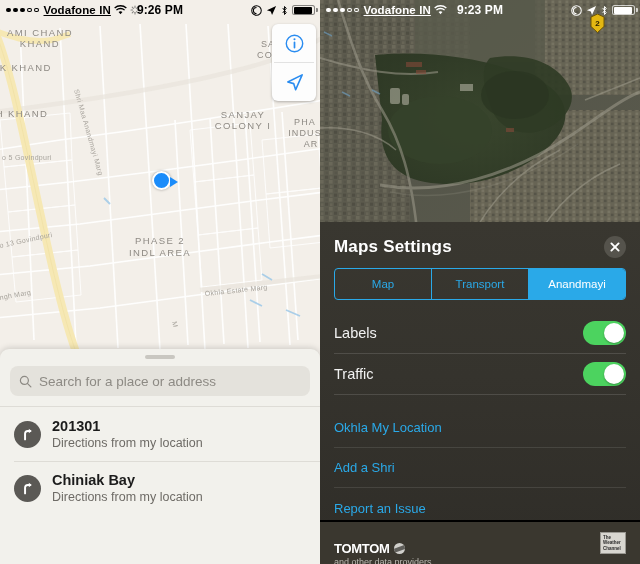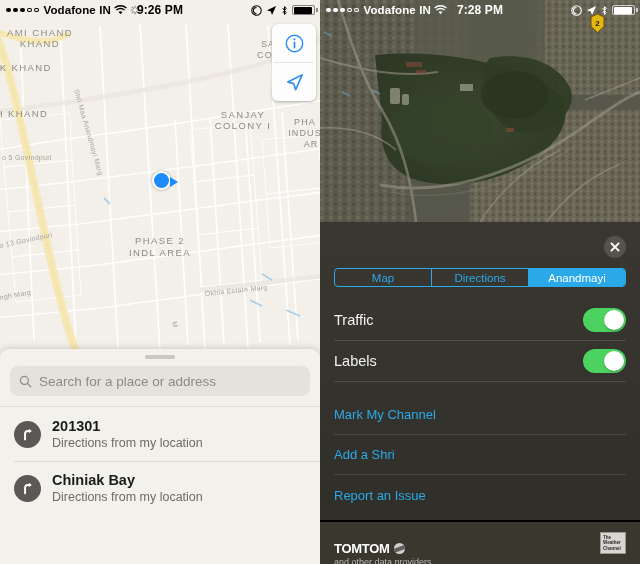--- a/index.html
+++ b/index.html
@@ -8,21 +8,21 @@
 
   .screen { position:relative; width:640px; height:564px; display:flex; }
   .panel { position:relative; width:320px; height:564px; overflow:hidden; }
 
   
   .statusbar {
     position:absolute; top:0; left:0; width:320px; height:20px;
     display:flex; align-items:center; z-index:40;
     font-size:11.5px; font-weight:bold; letter-spacing:.1px;
   }
-  .sb-left  { display:flex; align-items:center; gap:3px; padding-left:6px; }
+  .sb-left  { display:flex; align-items:center; gap:3px; padding-left:6px;text-decoration:underline; }
   .sb-mid   { position:absolute; left:0; right:0; text-align:center; }
   .sb-right { position:absolute; right:5px; display:flex; align-items:center; gap:4px; }
   .dots { display:flex; gap:2.5px; align-items:center; }
   .dots i { width:4.5px; height:4.5px; border-radius:50%; display:block; }
   .sb-carrier { font-size:11.5px; font-weight:bold; margin-left:2px; }
   .sb-time { font-size:12px; font-weight:bold; }
   .battery { width:23px; height:10px; border-radius:2.5px; position:relative; }
   .battery:after{ content:""; position:absolute; right:-3px; top:3px; width:2px; height:4px; border-radius:0 1px 1px 0; }
   .battery i { position:absolute; left:1.5px; top:1.5px; bottom:1.5px; width:18px; border-radius:1px; }
 
@@ -106,21 +106,21 @@
   }
   .settings-head { display:flex; align-items:center; padding:14px 14px 10px 14px; }
   .settings-title { font-size:17px; font-weight:bold; letter-spacing:.2px; }
   .close-btn {
     margin-left:auto; width:22px; height:22px; border-radius:50%;
     background:#55534c; display:flex; align-items:center; justify-content:center;
     cursor:pointer;
   }
 
   .segmented {
-    margin:0 14px; height:19px; display:flex;
+    margin:0 14px; height:32px; display:flex;
     border:1px solid #2aa9e8; border-radius:4px; overflow:hidden;
   }
   .seg {
     flex:1; display:flex; align-items:center; justify-content:center;
     font-size:11.5px; color:#2aa9e8; cursor:pointer;
     border-right:1px solid #2aa9e8; background:transparent;
   }
   .seg:last-child { border-right:none; }
   .seg.active { background:#2aa9e8; color:#fff; }
 
@@ -435,21 +435,21 @@
             <i class="off"></i>
         </span>
         <span class="sb-carrier">Vodafone IN</span>
         <svg width="13" height="11" viewBox="0 0 14 11">
           <path d="M7 9.6 L4.9 7.1 A3.2 3.2 0 0 1 9.1 7.1 Z" fill="#fff"></path>
           <path d="M2.6 5.1 A6.4 6.4 0 0 1 11.4 5.1" fill="none" stroke="#fff" stroke-width="1.4"></path>
           <path d="M0.7 2.9 A9.2 9.2 0 0 1 13.3 2.9" fill="none" stroke="#fff" stroke-width="1.4"></path>
         </svg>
       </div>
       <div class="sb-mid">
-        <span class="sb-time">7:28 PM</span>
+        <span class="sb-time">9:23 PM</span>
       </div>
       <div class="sb-right">
         <svg width="11" height="11" viewBox="0 0 12 12">
           <circle cx="6" cy="6" r="5.2" fill="none" stroke="#fff" stroke-width="1.1"></circle>
           <path d="M6 2.6 A3.4 3.4 0 0 0 6 9.4" fill="none" stroke="#fff" stroke-width="1.1"></path>
         </svg>
         <svg width="11" height="11" viewBox="0 0 12 12">
           <path d="M11 1 L1 5.6 L5.2 7 L6.6 11 Z" fill="#fff"></path>
         </svg>
         <svg width="7" height="11" viewBox="0 0 8 12">
@@ -457,52 +457,53 @@
         </svg>
         <span class="battery">
             <i></i>
           </span>
       </div>
     </div>
 
     <div class="settings">
 
       <div class="settings-head">
+        <span class="settings-title">Maps Settings</span>
         <span class="close-btn">
           <svg width="10" height="10" viewBox="0 0 10 10">
             <line x1="1.4" y1="1.4" x2="8.6" y2="8.6" stroke="#fff" stroke-width="1.9" stroke-linecap="round"></line>
             <line x1="8.6" y1="1.4" x2="1.4" y2="8.6" stroke="#fff" stroke-width="1.9" stroke-linecap="round"></line>
           </svg>
         </span>
       </div>
 
       <div class="segmented">
         <div class="seg">Map</div>
-        <div class="seg">Directions</div>
+        <div class="seg">Transport</div>
         <div class="seg active">Anandmayi</div>
       </div>
 
       <div style="height:13px"></div>
 
+      <div class="srow">
+        <span class="slabel">Labels</span>
+        <span class="toggle">
+            <i></i>
+          </span>
+      </div>
       <div class="srow">
         <span class="slabel">Traffic</span>
         <span class="toggle">
             <i></i>
           </span>
       </div>
-      <div class="srow">
-        <span class="slabel">Labels</span>
-        <span class="toggle">
-            <i></i>
-          </span>
-      </div>
 
       <div class="links-gap"></div>
 
-      <div class="slink">Mark My Channel</div>
+      <div class="slink">Okhla My Location</div>
       <div class="slink">Add a Shri</div>
       <div class="slink last">Report an Issue</div>
 
       <div class="footer">
         <div class="tomtom">
           <div class="tt-logo">
             <span class="tt-word">TOMTOM</span>
             <span class="tt-ball"></span>
           </div>
           <span class="tt-sub">and other data providers</span>

